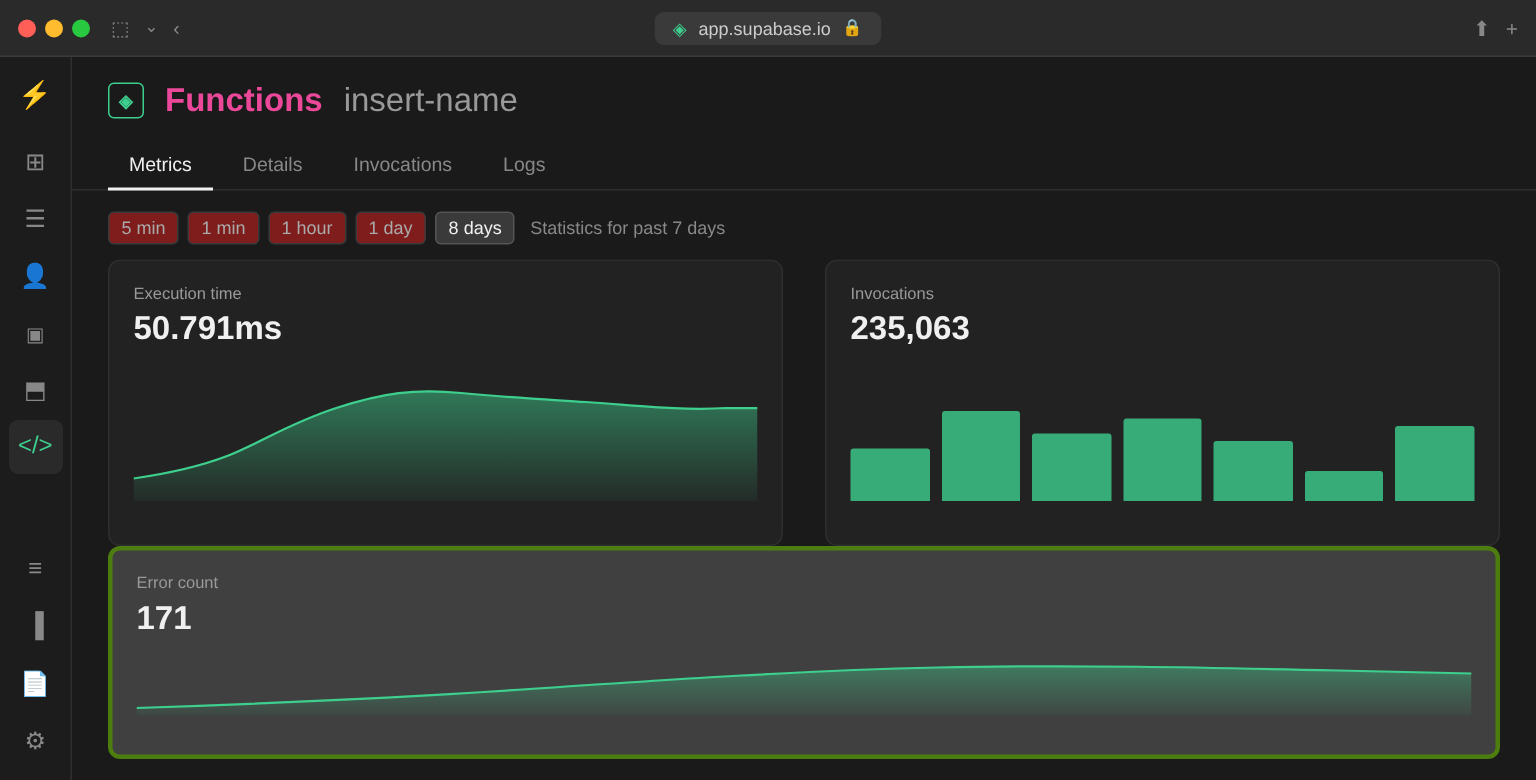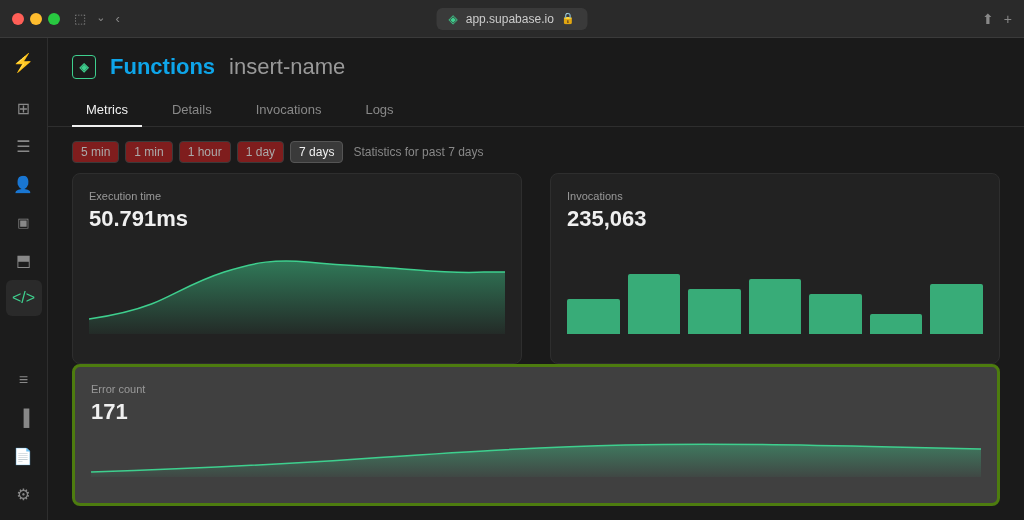--- a/index.html
+++ b/index.html
@@ -174,32 +174,32 @@
       display: flex;
       align-items: center;
       justify-content: center;
       color: #3ecf8e;
       font-size: 12px;
       font-weight: bold;
     }
     .page-title {
       font-size: 22px;
       font-weight: 600;
-      color: #0ea5e9;
+      color: #ec4899;
     }
     .page-subtitle {
       font-size: 22px;
       font-weight: 400;
       color: #999;
     }
 
     
     .tabs {
       display: flex;
-      gap: 16px;
+      gap: 6px;
       border-bottom: 1px solid #2e2e2e;
       padding: 0 24px;
       flex-shrink: 0;
     }
     .tab {
       padding: 8px 14px;
       color: #888;
       cursor: pointer;
       font-size: 13px;
       border-bottom: 2px solid transparent;
@@ -404,21 +404,21 @@
       <button class="filter-btn">
         <span>1 min</span>
       </button>
       <button class="filter-btn">
         <span>1 hour</span>
       </button>
       <button class="filter-btn">
         <span>1 day</span>
       </button>
       <button class="filter-btn active">
-        <span>7 days</span>
+        <span>8 days</span>
       </button>
       <span class="filter-label">Statistics for past 7 days</span>
     </div>
 
     <div class="charts-grid">
 
       <div class="chart-card">
         <div class="chart-label">Execution time</div>
         <div class="chart-value">50.791ms</div>
         <div class="chart-area">

